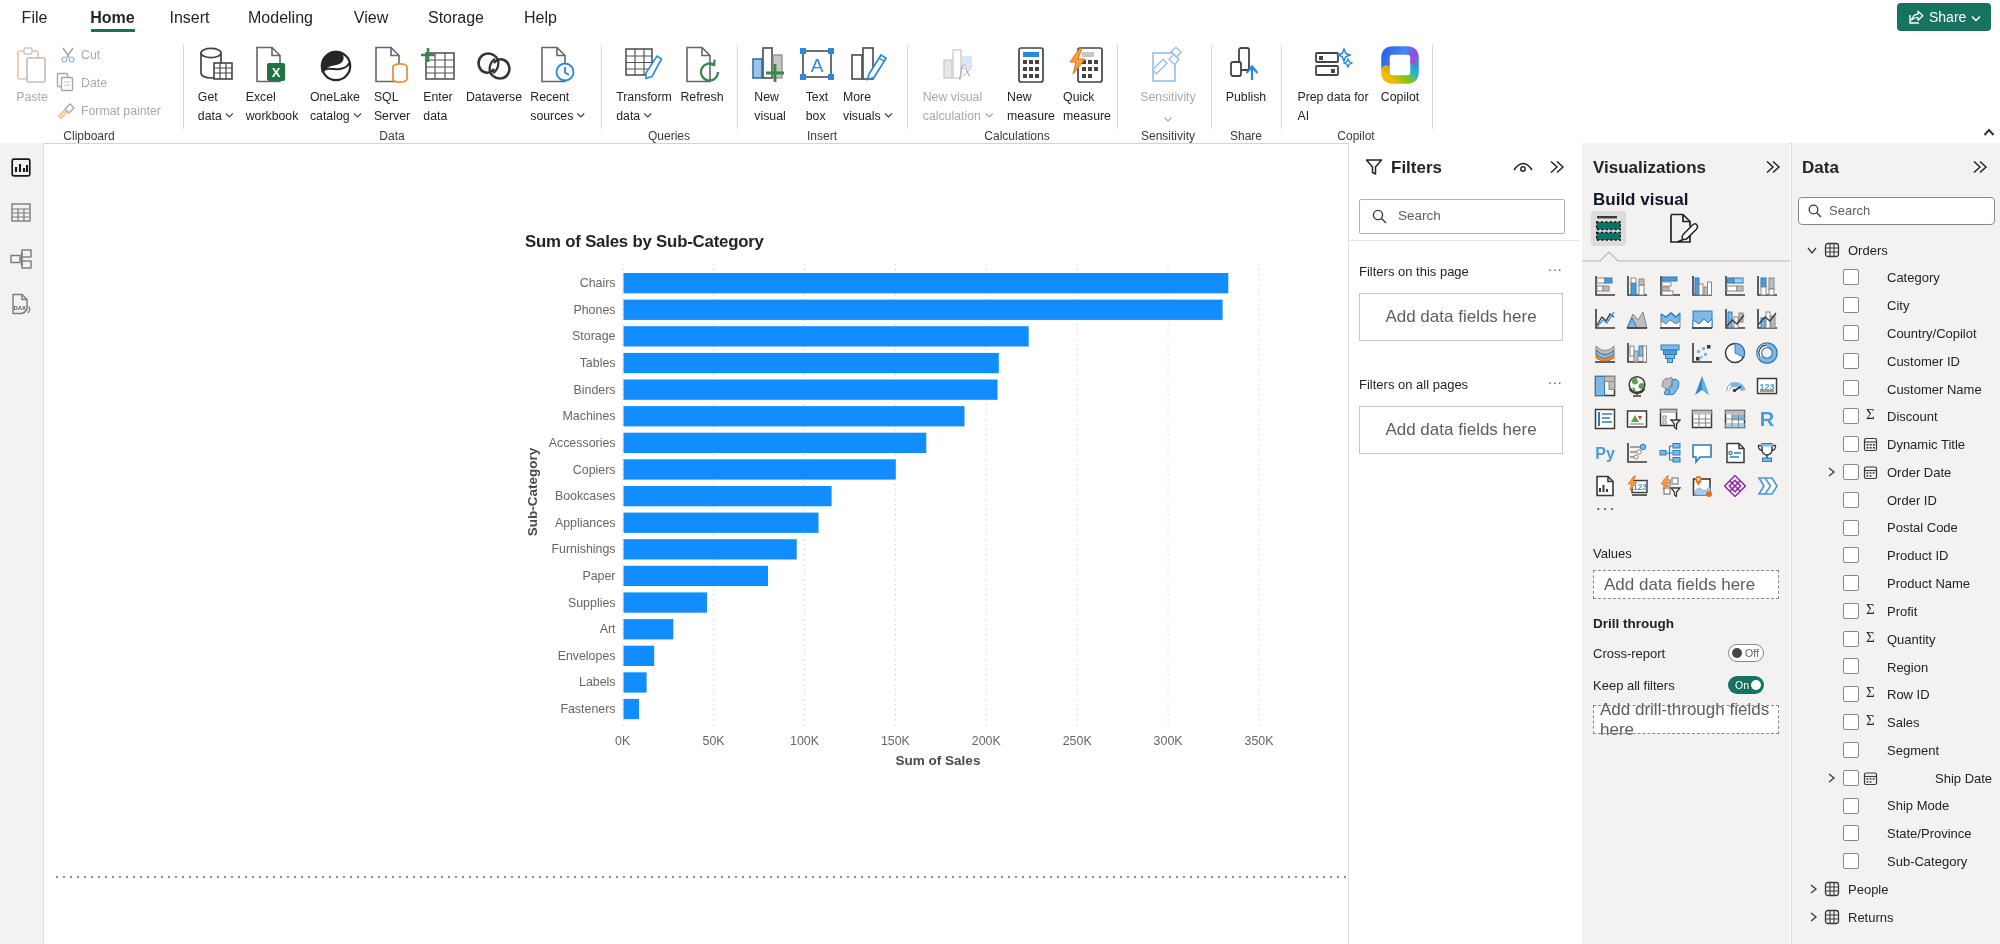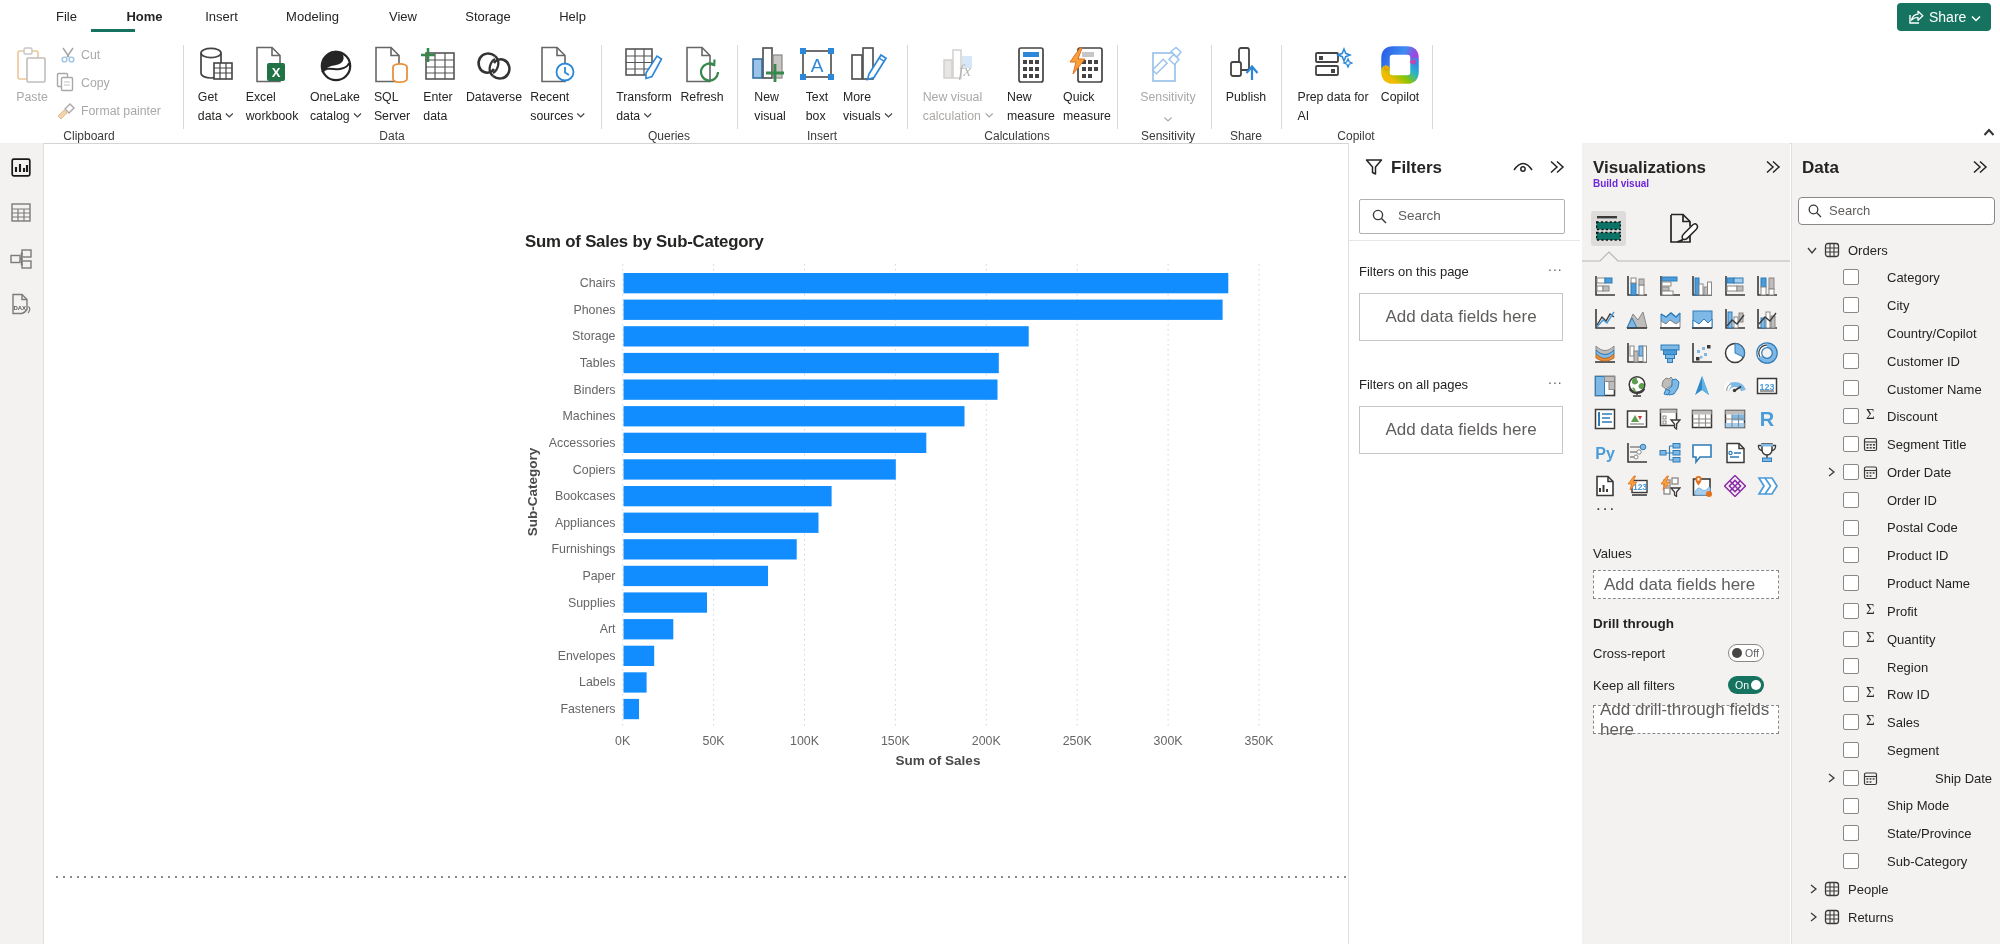--- a/index.html
+++ b/index.html
@@ -1,18 +1,18 @@
 <!DOCTYPE html>
 <html><head><meta charset="utf-8">
 <style>
 html,body{margin:0;padding:0;}
 body{width:2000px;height:944px;position:relative;overflow:hidden;background:#fff;
  font-family:"Liberation Sans",sans-serif;color:#252423;-webkit-font-smoothing:antialiased;}
 .a{position:absolute;}
-.menu{font-size:13px;color:#252423;white-space:nowrap;margin-left:32px;}
+.menu{font-size:16px;color:#252423;white-space:nowrap;}
 .rlbl{font-size:12.3px;line-height:19px;text-align:left;white-space:nowrap;color:#252423;}
 .dis{color:#ABA9A7;}
 .grplbl{font-size:12px;color:#3b3a39;white-space:nowrap;}
 .vsep{width:1px;background:#d8d8d8;top:45px;height:84px;}
 .pane-h{font-size:17px;font-weight:700;color:#252423;}
 .sec{font-size:13px;color:#252423;}
 .hint{font-size:17px;color:#605E5C;}
 .fieldrow{position:absolute;font-size:13px;color:#252423;white-space:nowrap;}
 .cb{position:absolute;width:14px;height:14px;border:1px solid #8A8886;border-radius:2px;background:#fff;}
 </style></head><body>
@@ -66,21 +66,21 @@
       <path d="M3 1 L9 10 M13 1 L7 10" stroke="#a6a4a2" stroke-width="1.4" fill="none"></path>
       <circle cx="4.5" cy="12.5" r="2.4" fill="none" stroke="#9cc3e5" stroke-width="1.4"></circle>
       <circle cx="11.5" cy="12.5" r="2.4" fill="none" stroke="#9cc3e5" stroke-width="1.4"></circle>
     </svg></div>
 <div class="a rlbl dis" style="left:81px;top:46px;">Cut</div>
 <div class="a" style="left:56px;top:72px;"><svg width="18" height="20" viewBox="0 0 18 20" style="">
       <rect x="1.5" y="1.5" width="10" height="13" rx="1" fill="none" stroke="#aaa8a6" stroke-width="1.4"></rect>
       <rect x="5.5" y="5.5" width="11" height="13" rx="1" fill="#fff" stroke="#aaa8a6" stroke-width="1.4"></rect>
       <path d="M8 10 h6 M8 13 h6" stroke="#c6c4c2" stroke-width="1.2"></path>
     </svg></div>
-<div class="a rlbl dis" style="left:81px;top:74px;">Copy</div>
+<div class="a rlbl dis" style="left:81px;top:74px;">Date</div>
 <div class="a" style="left:56px;top:102px;"><svg width="20" height="18" viewBox="0 0 20 18" style="">
       <path d="M2 14 L8 8 L11 11 L5 17 Z" fill="#F2D5AE" stroke="#e8bf8d" stroke-width="1"></path>
       <path d="M9 7 L14 2 L18 6 L13 11 Z" fill="#fff" stroke="#aaa8a6" stroke-width="1.4"></path>
     </svg></div>
 <div class="a rlbl dis" style="left:81px;top:102px;">Format painter</div>
 <div class="a" style="left:216px;top:46px;transform:translateX(-50%);"><svg width="38" height="40" viewBox="0 0 38 40" style="">
       <path d="M4 7 v20 c0 3 4.5 5 10 5 s10 -2 10 -5 v-20" fill="none" stroke="#444" stroke-width="1.7"></path>
       <ellipse cx="14" cy="7" rx="10" ry="4.6" fill="none" stroke="#444" stroke-width="1.7"></ellipse>
       <rect x="17" y="17" width="18" height="16" fill="#fff" stroke="#444" stroke-width="1.6"></rect>
       <path d="M17 22 h18 M17 27 h18 M23 17 v16 M29 17 v16" stroke="#444" stroke-width="1.2"></path>
@@ -423,21 +423,21 @@
 <div class="a" style="left:1548px;top:258px;font-size:14px;color:#605E5C;letter-spacing:1px;">...</div>
 <div class="a hint" style="left:1359px;top:293px;width:202px;height:46px;border:1px solid #C8C6C4;background:#fff;display:flex;align-items:center;justify-content:center;">Add data fields here</div>
 <div class="a sec" style="left:1359px;top:377px;">Filters on all pages</div>
 <div class="a" style="left:1548px;top:371px;font-size:14px;color:#605E5C;letter-spacing:1px;">...</div>
 <div class="a hint" style="left:1359px;top:406px;width:202px;height:46px;border:1px solid #C8C6C4;background:#fff;display:flex;align-items:center;justify-content:center;">Add data fields here</div>
 <div class="a" style="left:1582px;top:143px;width:208px;height:801px;background:#F3F2F1;"></div>
 <div class="a pane-h" style="left:1593px;top:158px;">Visualizations</div>
 <svg class="a" style="left:1765px;top:160px;" width="16" height="14" viewBox="0 0 16 14">
     <path d="M2 1.5 L8 7 L2 12.5 M8 1.5 L14 7 L8 12.5" fill="none" stroke="#252423" stroke-width="1.5"></path>
   </svg>
-<div class="a" style="left:1593px;top:178px;font-size:10px;font-weight:700;color:#6d28d9;">Build visual</div>
+<div class="a" style="left:1593px;top:190px;font-size:17px;font-weight:700;color:#0f172a;">Build visual</div>
 <div class="a" style="left:1591px;top:211px;width:35px;height:35px;background:#DEDCDA;border-radius:3px;"></div>
 <svg class="a" style="left:1596px;top:215px;" width="25" height="27" viewBox="0 0 25 27">
 <rect x="1" y="1" width="20" height="2.4" fill="#3b3a39"></rect>
 <rect x="0.5" y="7" width="24" height="7.5" fill="#0D7366" stroke="#111" stroke-width="1.6" stroke-dasharray="2.2 2.2"></rect>
 <rect x="0.5" y="17.5" width="24" height="7.5" fill="#0D7366" stroke="#111" stroke-width="1.6" stroke-dasharray="2.2 2.2"></rect>
 </svg>
 <svg class="a" style="left:1669px;top:213px;" width="30" height="32" viewBox="0 0 30 32">
 <path d="M2 1.5 h12 l7 7 v5 M21 22 v7 h-19 v-27" fill="none" stroke="#252423" stroke-width="1.7"></path>
 <path d="M14 1.5 v7 h7" fill="none" stroke="#252423" stroke-width="1.7"></path>
 <path d="M27.5 11.5 c1.8 1.8 1.2 3.4 -0.6 5.2 l-8.2 8.2 c-1.8 1.8 -4 2 -5 0.8 c-1 -1.3 -0.6 -3.2 1.2 -5 l8.2 -8.2 c1.8 -1.8 3.2 -2.2 4.4 -1 Z" fill="#fff" stroke="#252423" stroke-width="1.5"></path>
@@ -761,21 +761,21 @@
     <path d="M1.5 5 h12" stroke="#3b3a39" stroke-width="1.1"></path>
     <g fill="#3b3a39">
       <rect x="3.5" y="7" width="2" height="1.6"></rect>
       <rect x="6.7" y="7" width="2" height="1.6"></rect>
       <rect x="9.9" y="7" width="2" height="1.6"></rect>
       <rect x="3.5" y="10" width="2" height="1.6"></rect>
       <rect x="6.7" y="10" width="2" height="1.6"></rect>
       <rect x="9.9" y="10" width="2" height="1.6"></rect>
     </g>
   </svg>
-<div class="fieldrow" style="left:1887px;top:437px;">Segment Title</div>
+<div class="fieldrow" style="left:1887px;top:437px;">Dynamic Title</div>
 <div class="cb" style="left:1843px;top:464px;"></div>
 <svg class="a" style="left:1826px;top:465.9px;" width="10" height="12" viewBox="0 0 10 12">
     <path d="M3 2 L8 6 L3 10" fill="none" stroke="#3b3a39" stroke-width="1.3"></path>
   </svg>
 <svg class="a" style="left:1863px;top:464.9px;" width="15" height="15" viewBox="0 0 15 15">
     <rect x="1.5" y="2" width="12" height="11.5" rx="1.5" fill="none" stroke="#3b3a39" stroke-width="1.2"></rect>
     <path d="M1.5 5.5 h12" stroke="#3b3a39" stroke-width="1.1"></path>
     <g fill="#3b3a39">
       <rect x="3.5" y="7.2" width="1.8" height="1.5"></rect>
       <rect x="6.6" y="7.2" width="1.8" height="1.5"></rect>

